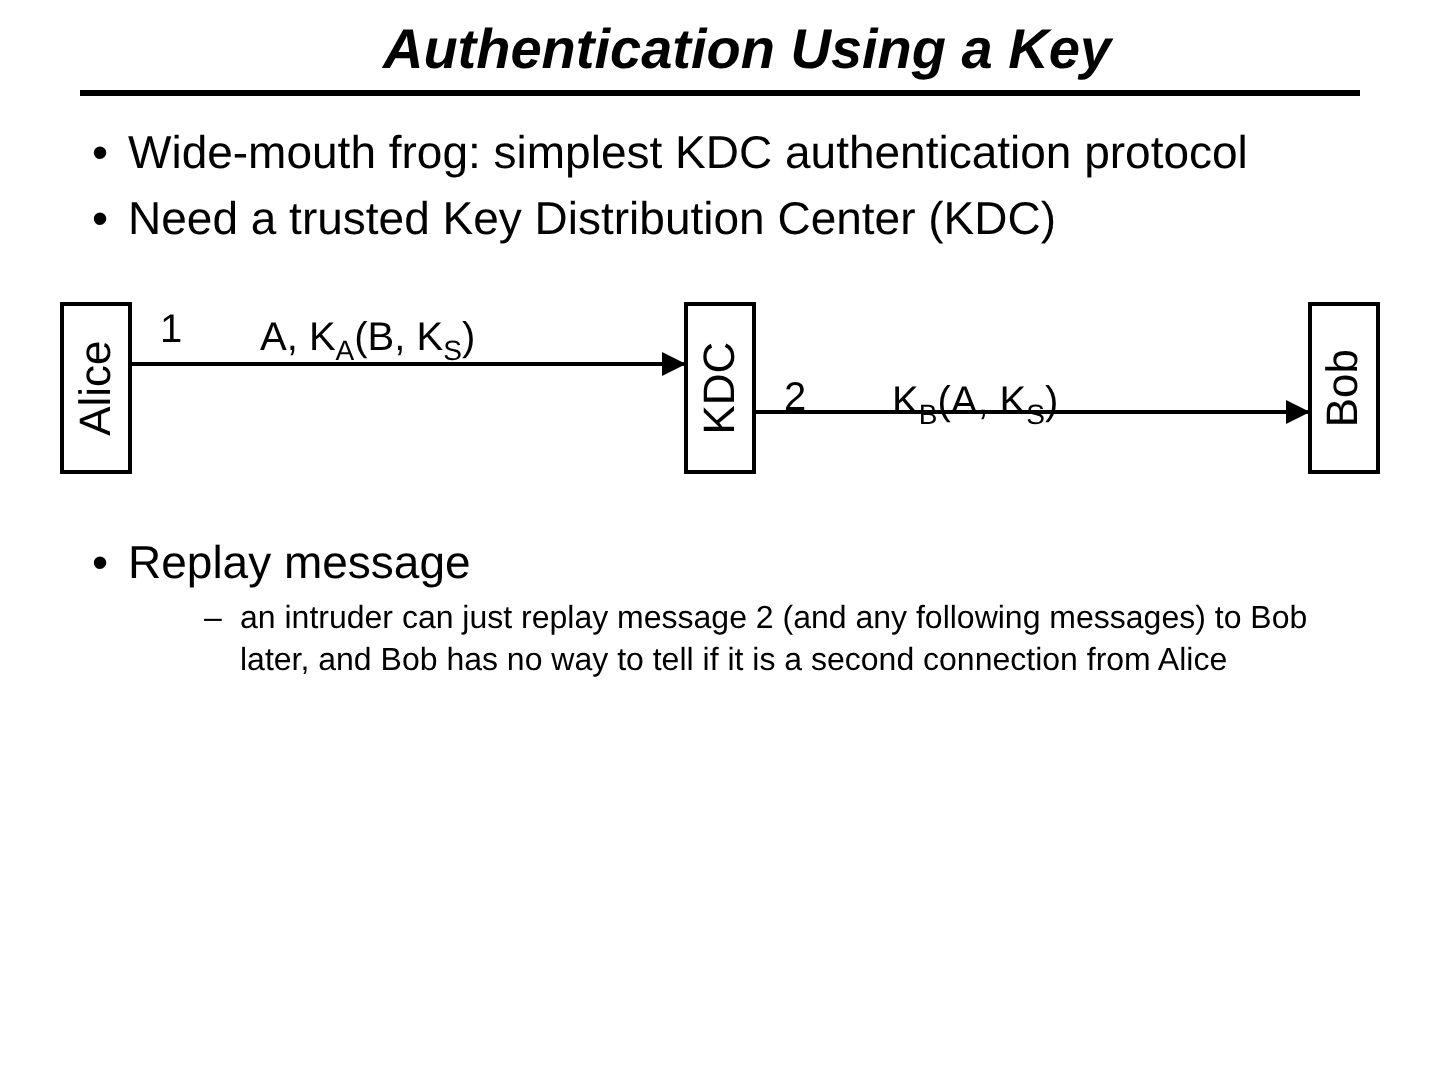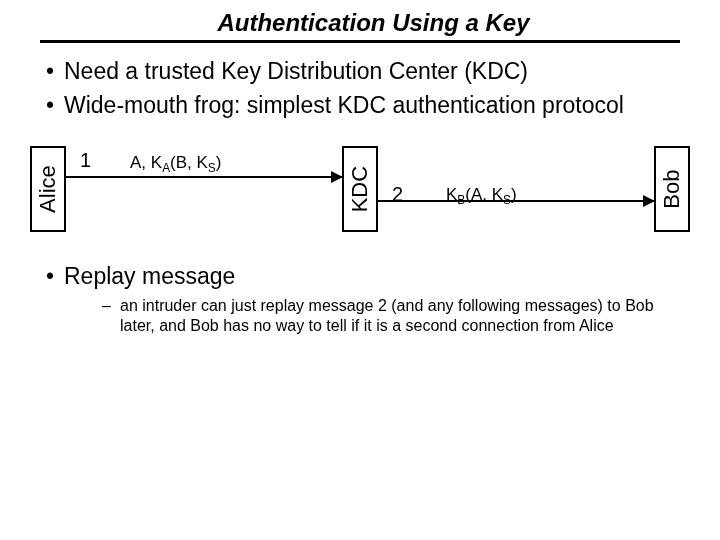--- a/index.html
+++ b/index.html
@@ -14,21 +14,21 @@
   .slide {
     width: 720px;
     height: 540px;
     position: relative;
     box-sizing: border-box;
   }
   .title {
     text-align: center;
     font-style: italic;
     font-weight: bold;
-    font-size: 24px;
+    font-size: 28px;
     line-height: 1.1;
     padding: 10px 40px 4px 40px;
     margin-left: 27px;
   }
   .title-underline {
     margin: 0 40px 14px 40px;
     border-bottom: 3px solid #000;
   }
   .body {
     padding: 0 28px 0 28px;
@@ -119,21 +119,21 @@
   .num {
     position: absolute;
     font-size: 20px;
     top: 14px;
   }
   .num1 { left: 50px; }
   .num2 { left: 362px; top: 48px; }
 
   .msg {
     position: absolute;
-    font-size: 17px;
+    font-size: 20px;
     text-align: center;
     white-space: nowrap;
   }
   .msg1 { left: 100px; top: 18px; }
   .msg2 { left: 416px; top: 50px; }
 
   sub {
     font-size: 0.7em;
     vertical-align: sub;
     line-height: 0;
@@ -144,22 +144,22 @@
 
 <div class="slide">
 
   <div class="title">
     <span>Authentication Using a Key</span><br>
   </div>
   <div class="title-underline"></div>
 
   <div class="body">
     <ul class="lvl1">
+      <li>Wide-mouth frog: simplest KDC authentication protocol</li>
       <li>Need a trusted Key Distribution Center (KDC)</li>
-      <li>Wide-mouth frog: simplest KDC authentication protocol</li>
     </ul>
 
     <div class="diagram">
       <div class="box vbox alice">
         <span class="vlabel">Alice</span>
       </div>
       <div class="box vbox kdc">
         <span class="vlabel">KDC</span>
       </div>
       <div class="box vbox bob">

